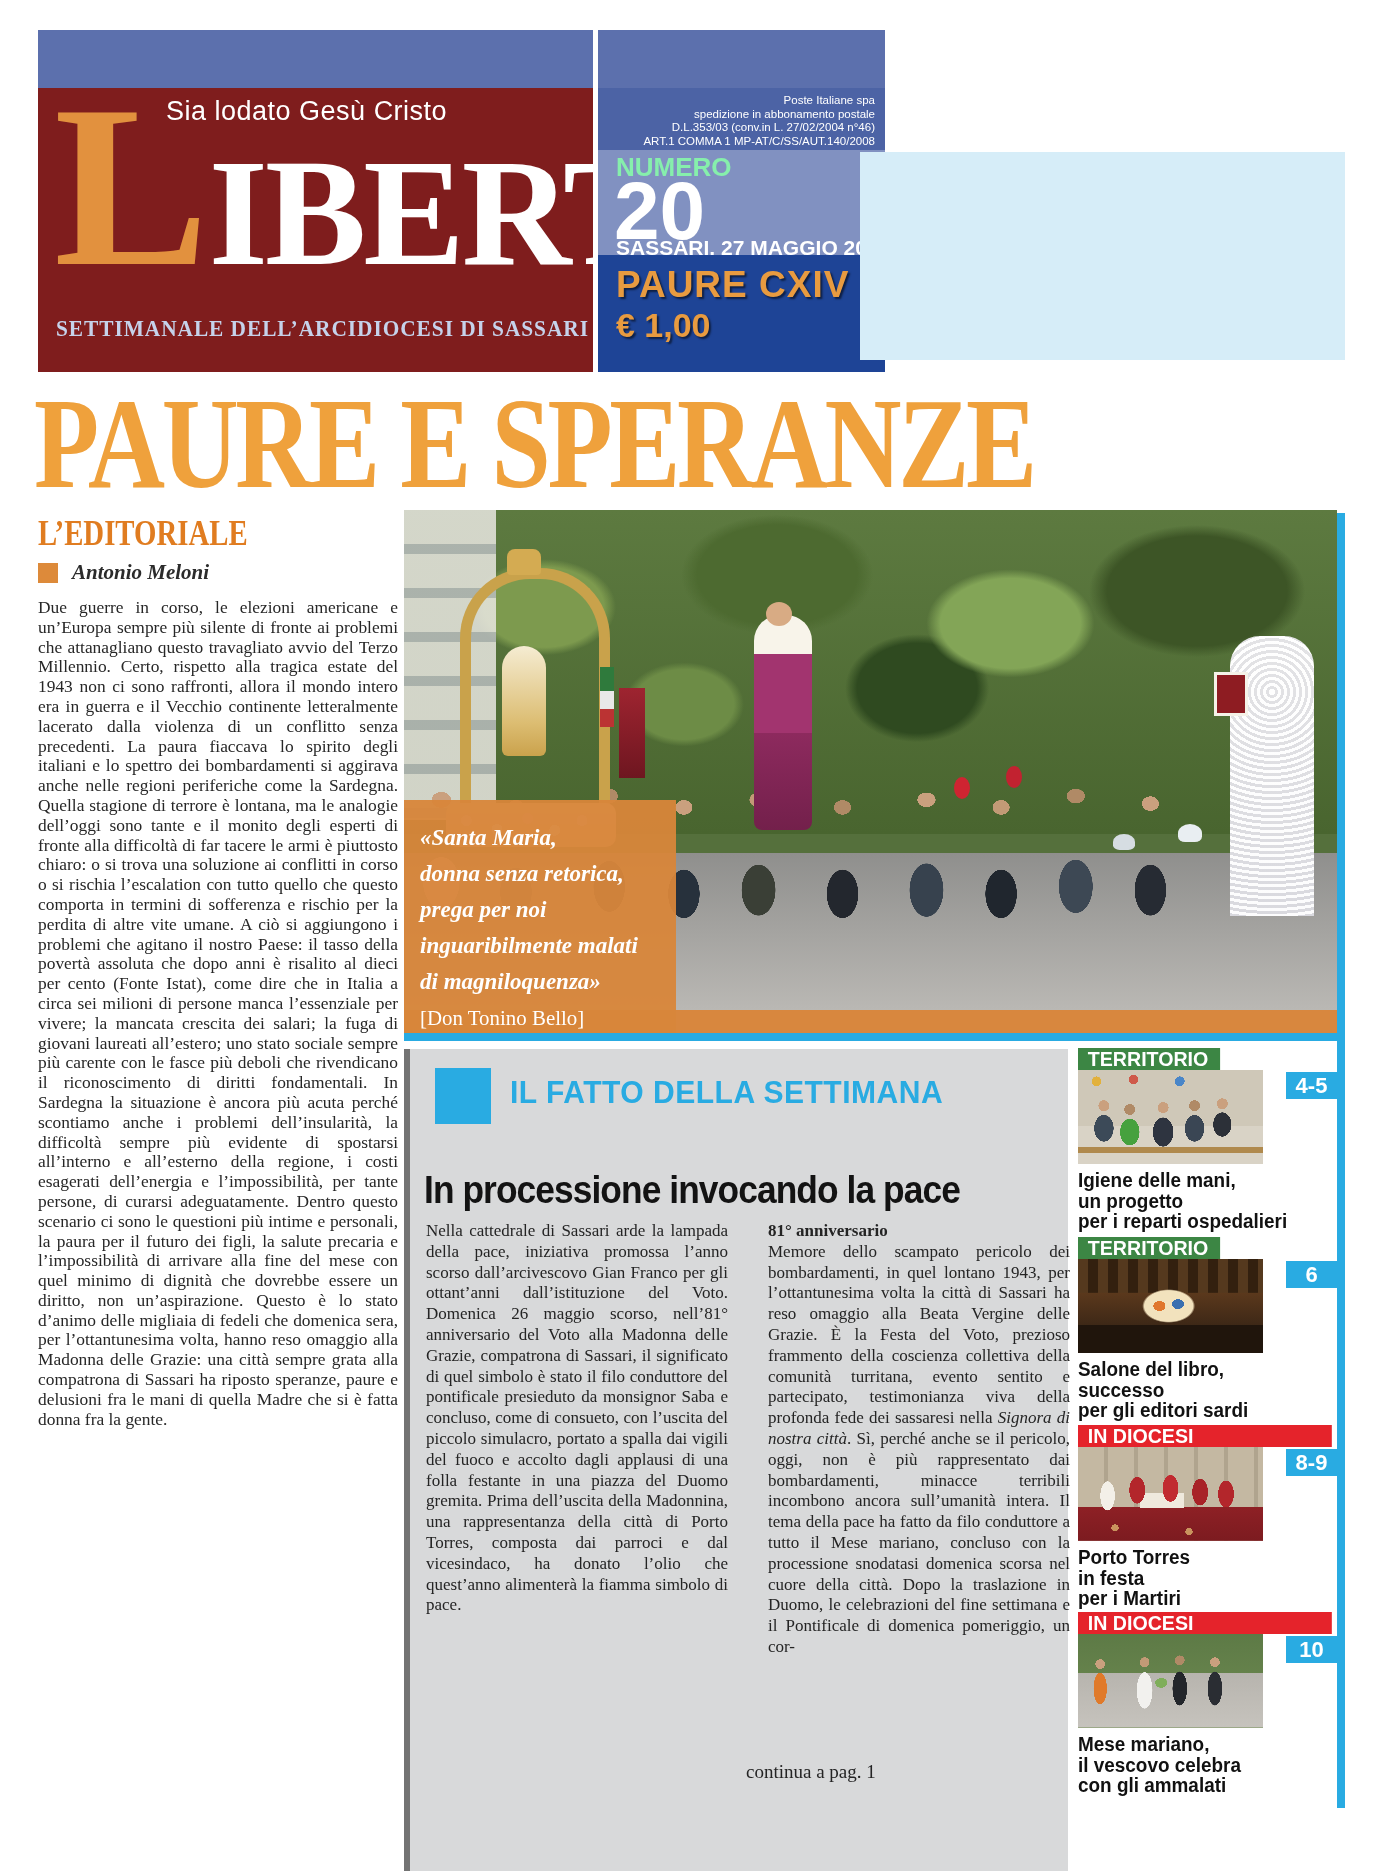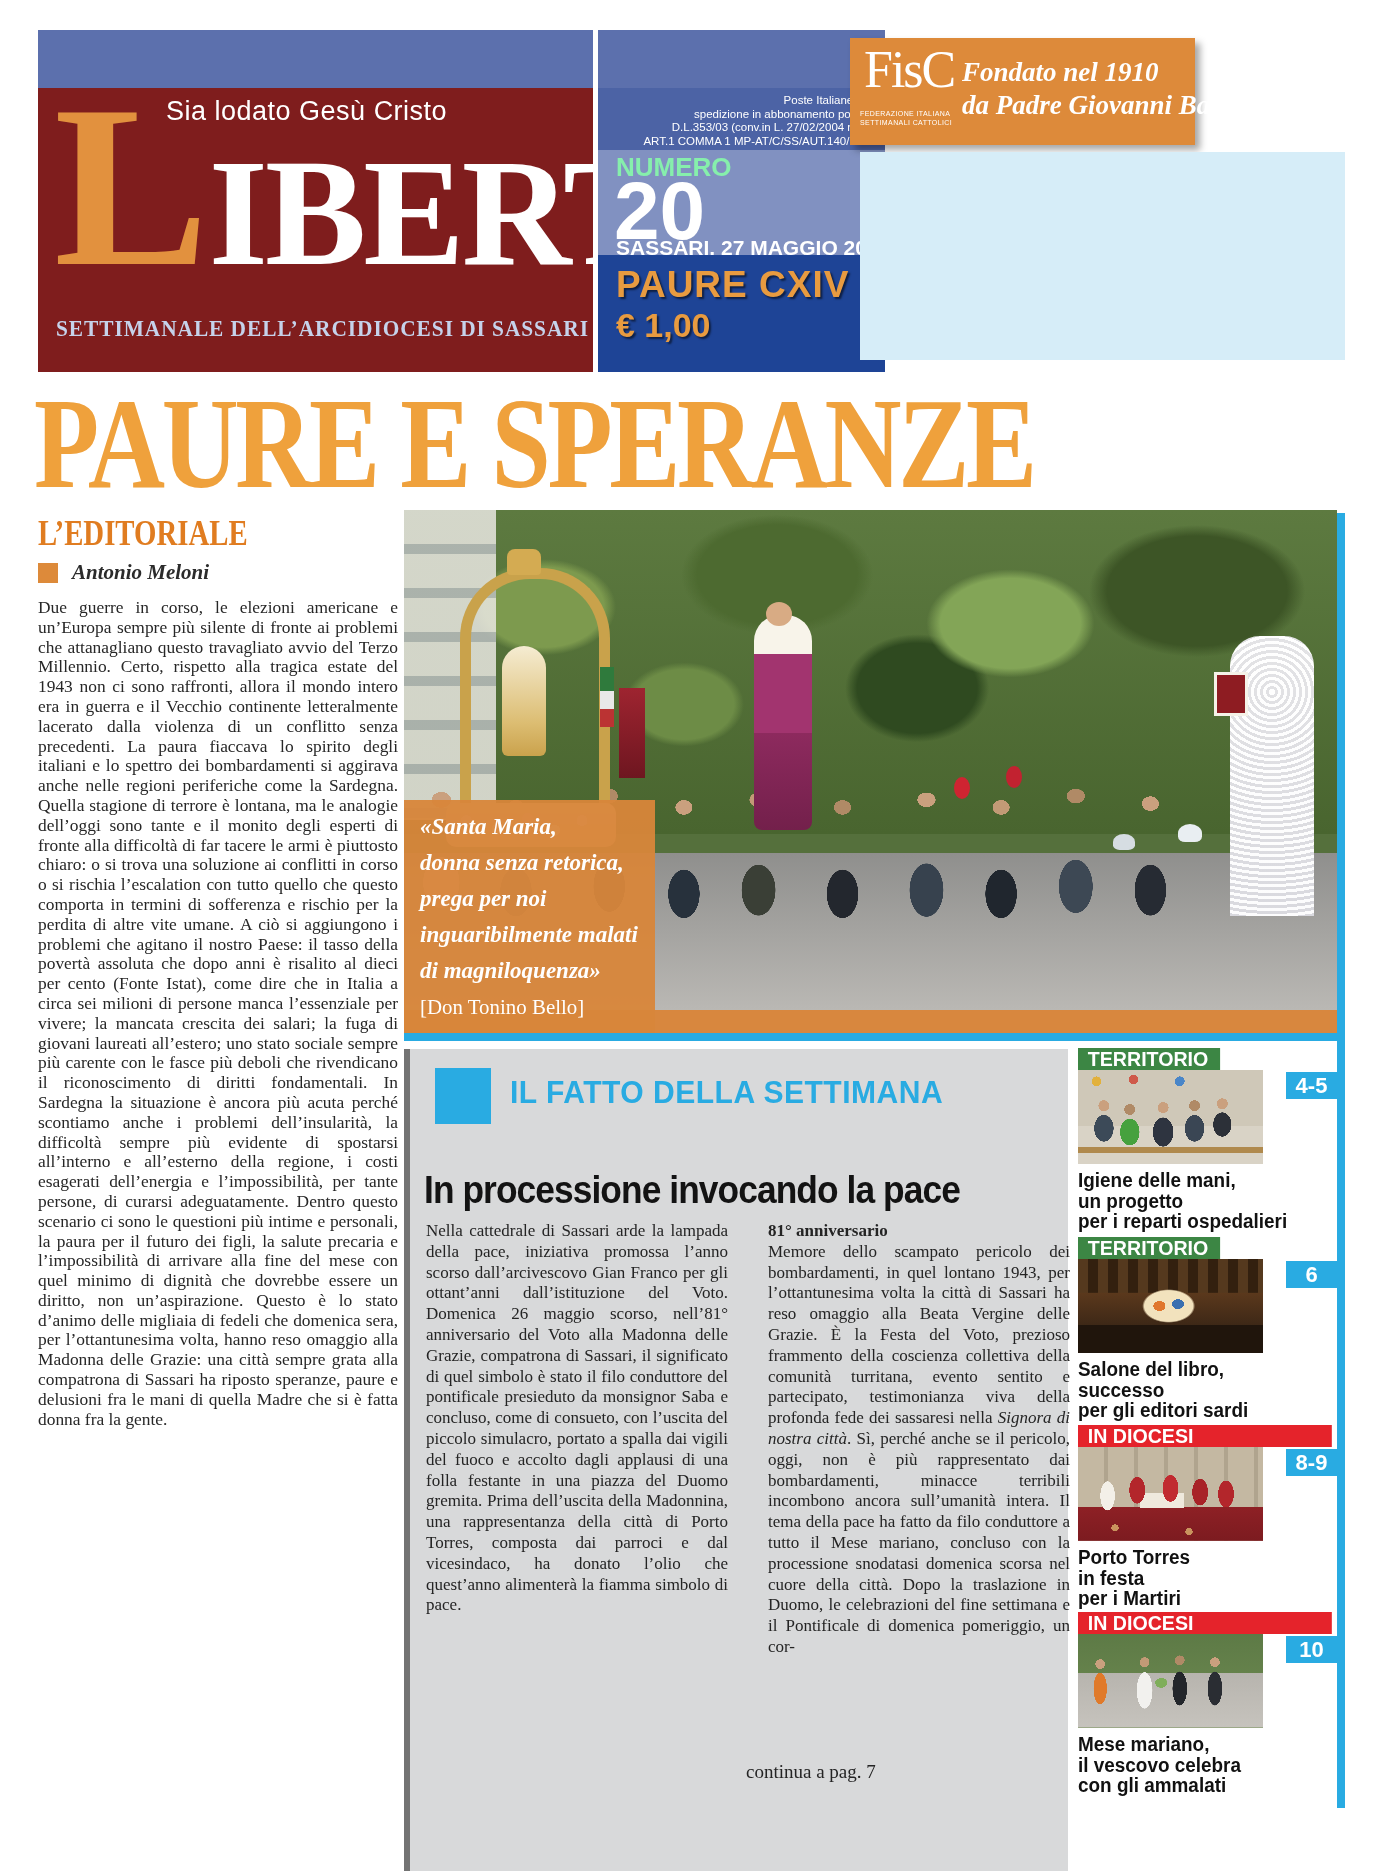--- a/index.html
+++ b/index.html
@@ -124,22 +124,22 @@
   .ph-helmet1{position:absolute;left:83%;top:60%;width:24px;height:18px;background:#e9eef2;border-radius:50% 50% 30% 30%;}
   .ph-helmet2{position:absolute;left:76%;top:62%;width:22px;height:16px;background:#d6dde2;border-radius:50% 50% 30% 30%;}
   .ph-clergy{position:absolute;right:2.5%;top:24%;width:84px;height:280px;
     background:
       repeating-radial-gradient(circle at 50% 20%, rgba(255,255,255,.9) 0 3px, rgba(210,210,215,.6) 3px 6px),
       linear-gradient(#fdfdfb,#e4e4ea);
     border-radius:30px 30px 0 0;}
   .ph-book{position:absolute;right:9.5%;top:31%;width:34px;height:44px;background:#8e1c22;
     box-shadow:0 0 0 3px #f5f2e8 inset;}
   .ph-strip{position:absolute;left:0;bottom:0;right:0;height:23px;background:#d8873e;}
-  .quote-box{position:absolute;left:0;top:290px;width:251px;height:233px;
-    background:rgba(216,134,58,.95);padding:9px 0 0 16px;box-sizing:border-box;}
+  .quote-box{position:absolute;left:0;top:290px;width:272px;height:233px;
+    background:rgba(216,134,58,.95);padding:20px 0 0 16px;box-sizing:border-box;}
   .quote-line{font-family:"Liberation Serif",serif;font-style:italic;font-weight:bold;
     color:#fff;font-size:23px;line-height:36px;white-space:nowrap;}
   .quote-attr{font-family:"Liberation Serif",serif;color:#fff;font-size:22px;line-height:36px;
     transform:scaleX(.95);transform-origin:left;white-space:nowrap;}
 
   
   .rule-v{position:absolute;left:1337px;top:513px;width:8px;height:1295px;background:#29abe2;}
   .rule-h{position:absolute;left:404px;top:1033px;width:941px;height:8px;background:#29abe2;}
 
   
@@ -243,31 +243,20 @@
       </div>
     <div class="issue-mid"></div>
     <div class="issue-label">NUMERO</div>
     <div class="issue-number">20</div>
     <div class="issue-date">SASSARI, 27 MAGGIO 2024</div>
     <div class="issue-bottom"></div>
     <div class="year-label">PAURE CXIV</div>
     <div class="price">€ 1,00</div>
   </div>
 
-  <div class="fisc-box">
-    <div class="fisc-logo">FisC</div>
-    <div class="fisc-org">
-      <div>FEDERAZIONE ITALIANA</div>
-      <div>SETTIMANALI CATTOLICI</div>
-    </div>
-    <div class="founded">
-      <div>Fondato nel 1910</div>
-      <div>da Padre Giovanni Battista Manzella</div>
-    </div>
-  </div>
 
   <div class="address-box"></div>
 
   <div class="main-title">PAURE E SPERANZE</div>
 
   <div class="edit-label">L’EDITORIALE</div>
   <div class="author-row">
     <div class="author-square"></div>
     <div class="author-name">Antonio Meloni</div>
   </div>
@@ -308,21 +297,21 @@
 
   <div class="fact-box">
     <div class="fact-square"></div>
     <div class="fact-label">IL FATTO DELLA SETTIMANA</div>
     <div class="fact-headline">In processione invocando la pace</div>
     <div class="fact-col fact-col1">Nella cattedrale di Sassari arde la lampada della pace, iniziativa promossa l’anno scorso dall’arcivescovo Gian Franco per gli ottant’anni dall’istituzione del Voto. Domenica 26 maggio scorso, nell’81° anniversario del Voto alla Madonna delle Grazie, compatrona di Sassari, il significato di quel simbolo è stato il filo conduttore del pontificale presieduto da monsignor Saba e concluso, come di consueto, con l’uscita del piccolo simulacro, portato a spalla dai vigili del fuoco e accolto dagli applausi di una folla festante in una piazza del Duomo gremita. Prima dell’uscita della Madonnina, una rappresentanza della città di Porto Torres, composta dai parroci e dal vicesindaco, ha donato l’olio che quest’anno alimenterà la fiamma simbolo di pace.</div>
     <div class="fact-col fact-col2">
       <div class="col-lead">81° anniversario</div>
       <span>Memore dello scampato pericolo dei bombardamenti, in quel lontano 1943, per l’ottantunesima volta la città di Sassari ha reso omaggio alla Beata Vergine delle Grazie. È la Festa del Voto, prezioso frammento della coscienza collettiva della comunità turritana, evento sentito e partecipato, testimonianza viva della profonda fede dei sassaresi nella </span><em>Signora di nostra città</em><span>. Sì, perché anche se il pericolo, oggi, non è più rappresentato dai bombardamenti, minacce terribili incombono ancora sull’umanità intera. Il tema della pace ha fatto da filo conduttore a tutto il Mese mariano, concluso con la processione snodatasi domenica scorsa nel cuore della città. Dopo la traslazione in Duomo, le celebrazioni del fine settimana e il Pontificale di domenica pomeriggio, un cor-</span>
     </div>
-    <div class="fact-continued">continua a pag. 7</div>
+    <div class="fact-continued">continua a pag. 1</div>
   </div>
 
   <div class="sidebar">
       <div class="sb-item" style="top: 0px;">
         <div class="sb-header sb-green">TERRITORIO</div>
         <div class="sb-badge">4-5</div>
         <div class="sb-thumb scene-meeting"></div>
         <div class="sb-caption">
           <div>Igiene delle mani,</div>
           <div>un progetto</div>

